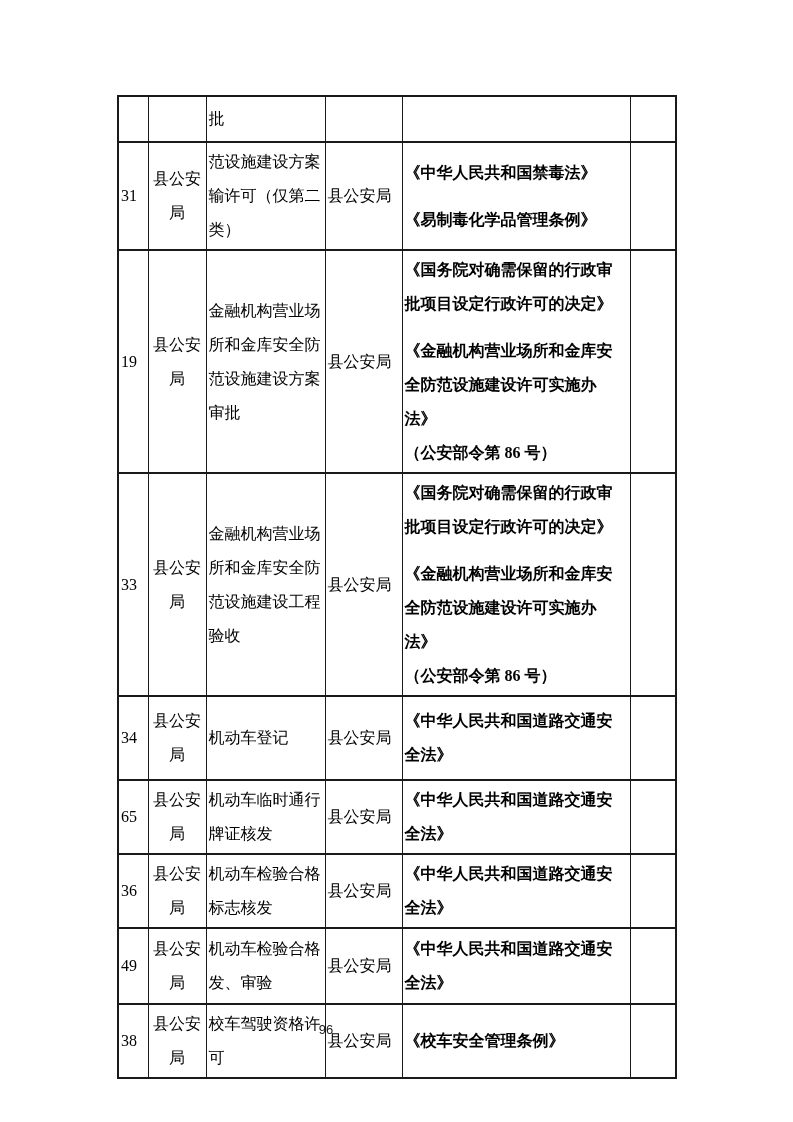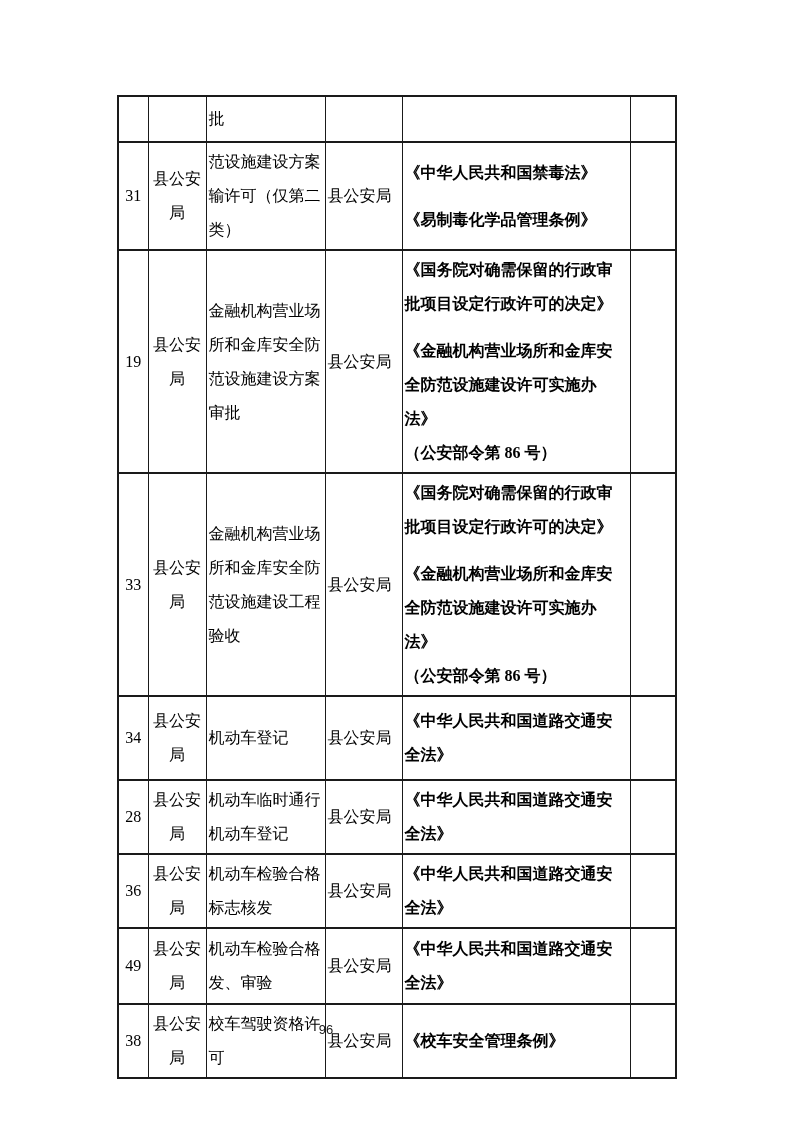--- a/index.html
+++ b/index.html
@@ -42,21 +42,21 @@
     word-break: break-all;
   }
   
   col.c1 { width: 30px; }
   col.c2 { width: 58px; }
   col.c3 { width: 119px; }
   col.c4 { width: 77px; }
   col.c5 { width: 228px; }
   col.c6 { width: 46px; }
 
-  td.c1 { text-align: center; }
+  td.c1 { text-align: left; }
   td.c2 { text-align: center; }
   td.c3 { text-align: left; padding-left: 5px; padding-right: 2px; white-space: pre-wrap; }
   td.c4 { text-align: left; padding-left: 3px; white-space: nowrap; }
   td.c5 { text-align: left; padding-left: 7px; padding-right: 4px; font-weight: bold; }
   td.c6 {}
 
   td.c5 .para {
     white-space: pre-wrap;
     margin: 0;
   }
@@ -161,24 +161,24 @@
           <td class="c2">县公安局</td>
           <td class="c3">机动车登记</td>
           <td class="c4">县公安局</td>
           <td class="c5">
             <div class="para">《中华人民共和国道路交通安
 全法》</div>
           </td>
           <td class="c6"></td>
         </tr>
         <tr>
-          <td class="c1">28</td>
+          <td class="c1">65</td>
           <td class="c2">县公安局</td>
           <td class="c3">机动车临时通行
-机动车登记</td>
+牌证核发</td>
           <td class="c4">县公安局</td>
           <td class="c5">
             <div class="para">《中华人民共和国道路交通安
 全法》</div>
           </td>
           <td class="c6"></td>
         </tr>
         <tr>
           <td class="c1">36</td>
           <td class="c2">县公安局</td>

